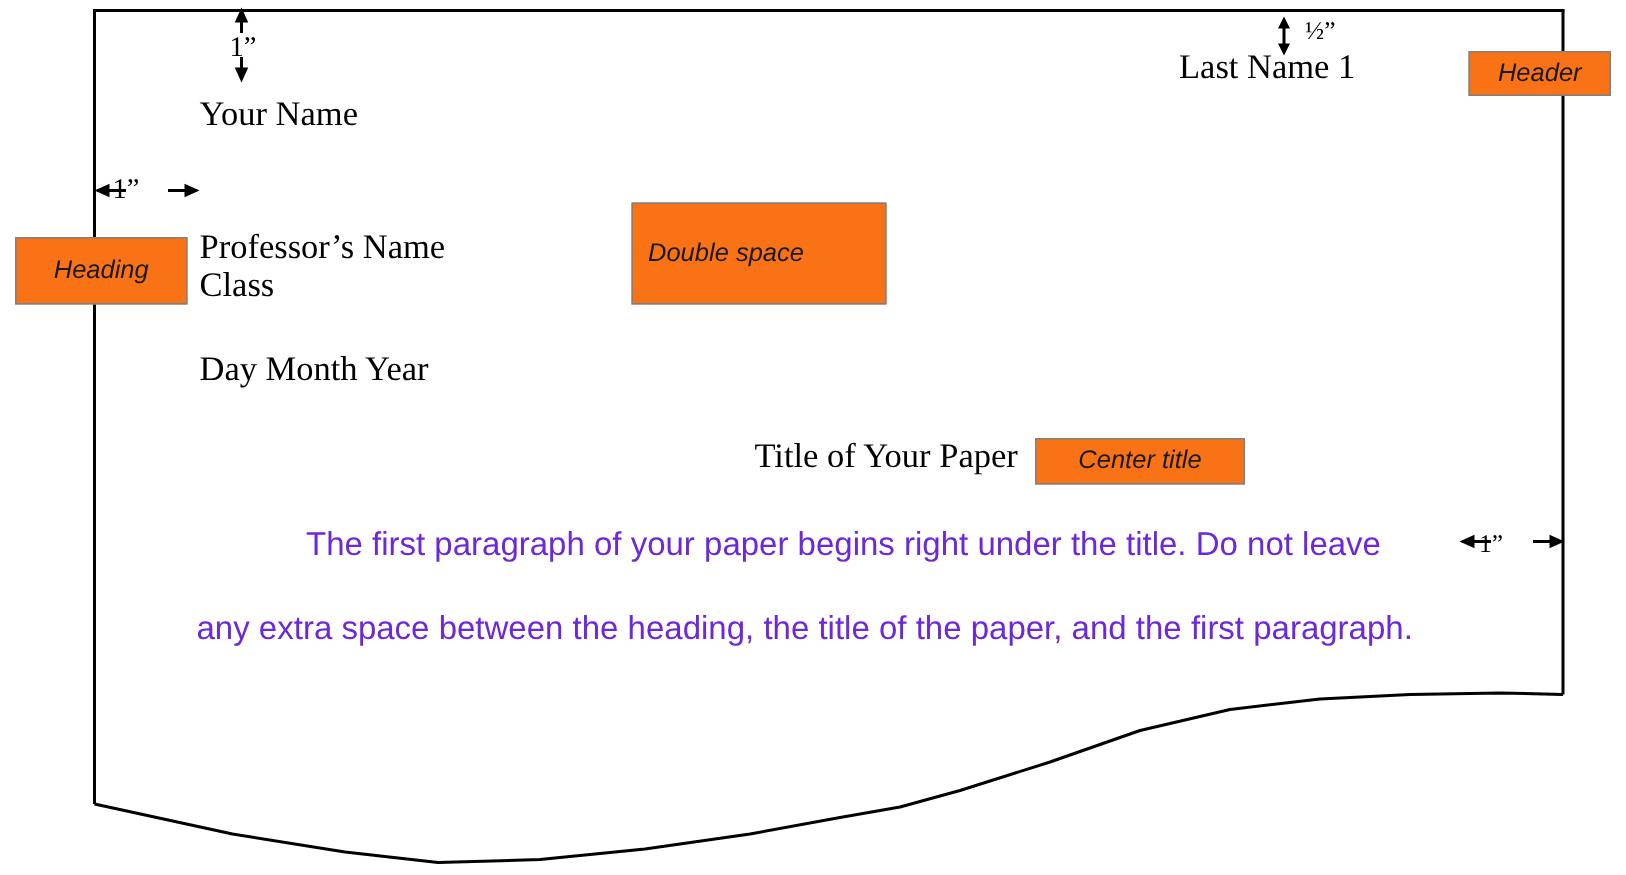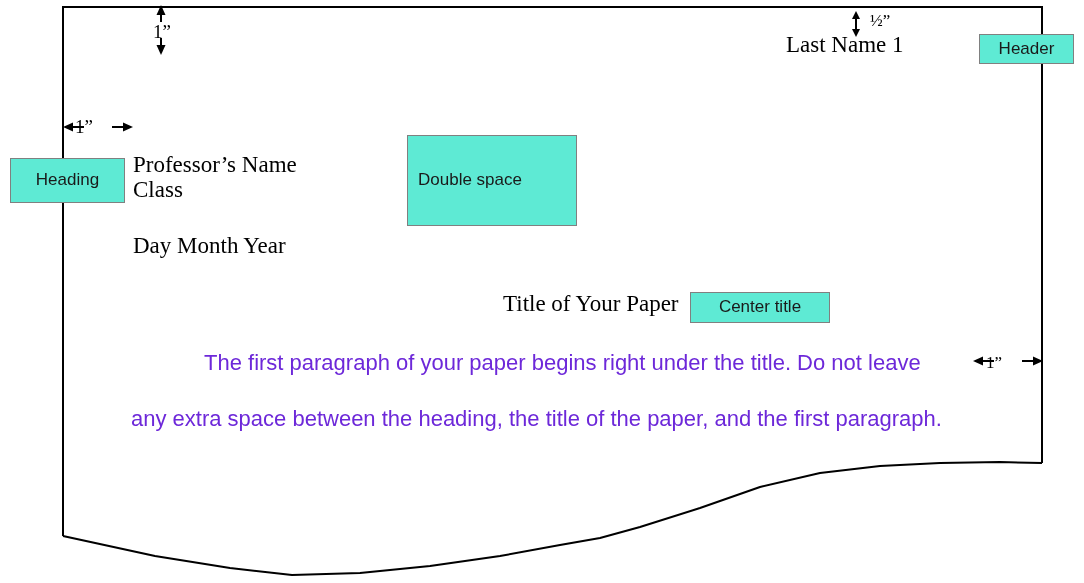--- a/index.html
+++ b/index.html
@@ -38,29 +38,30 @@
     font-family: Liberation Sans, sans-serif;
     font-size: 22px;
     white-space: nowrap;
     color: #6d28d9;
   }
   
   .callout {
     position: absolute;
     box-sizing: border-box;
     border: 1px solid #808080;
-    background: #5eead4;
+    background: #f97316;
     font-family: "Liberation Sans", "DejaVu Sans", sans-serif;
     font-size: 17px;
     color: #1a1a1a;
     display: flex;
     flex-direction: column;
     justify-content: center;
     padding: 0 10px;
     z-index: 5;
+    font-style: italic;
   }
   .callout span { display: block; line-height: 1.45; }
   .callout.center-h { align-items: center; }
 
   
   .meas {
     position: absolute;
     font-family: "Liberation Serif", "DejaVu Serif", serif;
     font-size: 19px;
     white-space: nowrap;
@@ -109,40 +110,41 @@
     <polygon points="10,27 6,19 14,19" fill="#000000"></polygon>
   </svg>
   <div class="meas-small" style="left:870px; top:11px;">½”</div>
 
   <div class="doc-text" style="left:786px; top:33px;">Last Name 1</div>
 
   <div class="callout center-h" style="left:979px; top:34px; width:95px; height:30px;">
     <span>Header</span>
   </div>
 
+  <div class="doc-text" style="left:133px; top:64px;">Your Name</div>
 
   <svg class="arrow-svg" style="left:62px; top:114px; width:72px; height:26px;" viewBox="0 0 72 26">
     <line x1="3" y1="13" x2="22" y2="13" stroke="#000000" stroke-width="2"></line>
     <polygon points="1,13 11,8.5 11,17.5" fill="#000000"></polygon>
     <line x1="50" y1="13" x2="69" y2="13" stroke="#000000" stroke-width="2"></line>
     <polygon points="71,13 61,8.5 61,17.5" fill="#000000"></polygon>
   </svg>
   <div class="meas" style="left:75px; top:116px;">1”</div>
 
   <div class="doc-text" style="left:133px; top:121px;margin-top:32px;">Professor’s Name</div>
 
   <div class="callout center-h" style="left:10px; top:158px; width:115px; height:45px;">
     <span>Heading</span>
   </div>
 
   <div class="doc-text" style="left:133px; top:178px;">Class</div>
 
   <div class="doc-text" style="left:133px; top:234px;">Day Month Year</div>
 
-  <div class="callout" style="left:407px; top:135px; width:170px; height:91px;">
+  <div class="callout" style="left:421px; top:135px; width:170px; height:68px;">
     <span>Double space</span>
   </div>
 
   <div class="doc-text" style="left:480px; top:292px;margin-left:23px;">Title of Your Paper</div>
 
   <div class="callout center-h" style="left:690px; top:292px; width:140px; height:31px;">
     <span>Center title</span>
   </div>
 
   <div class="doc-body" style="left:204px; top:350px;">The first paragraph of your paper begins right under the title.  Do not leave</div>

